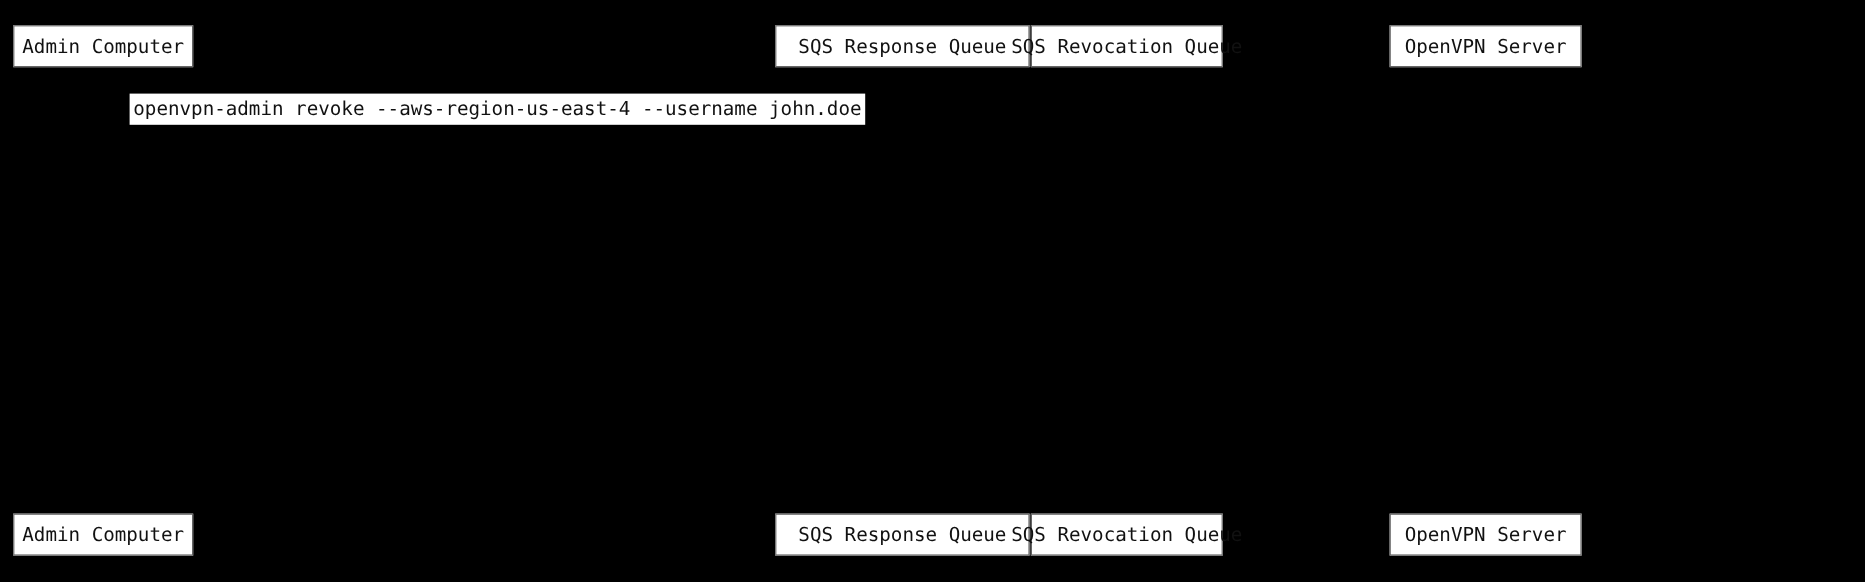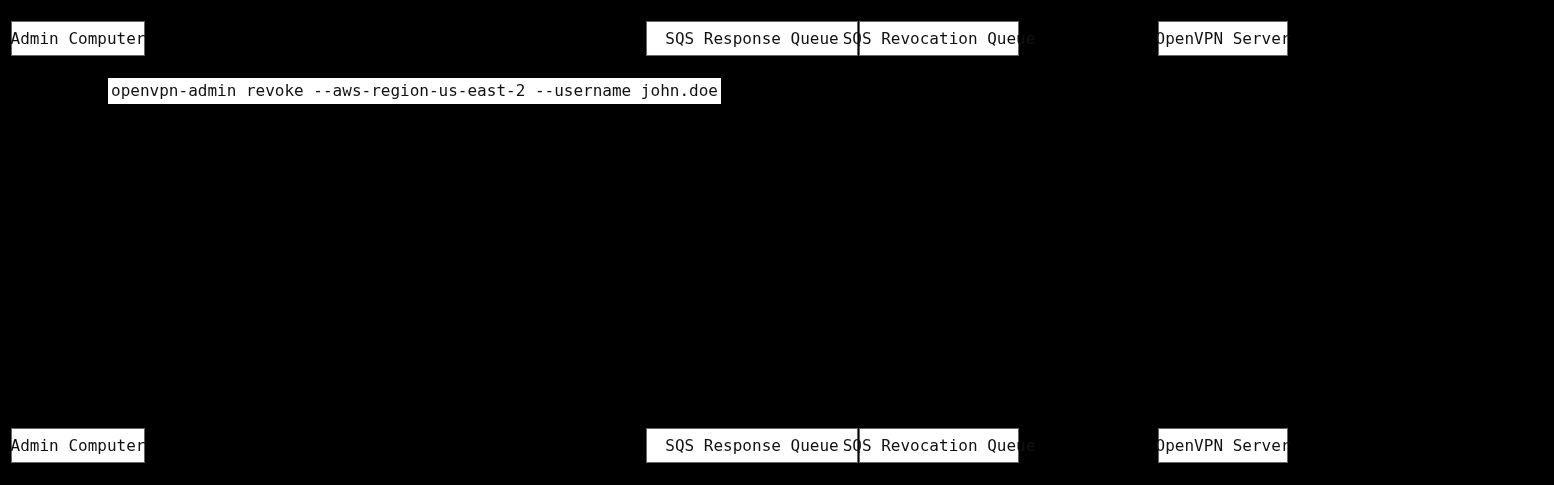--- a/index.html
+++ b/index.html
@@ -31,24 +31,24 @@
     justify-content: center;
     background: var(--actor-fill);
     border: 1px solid var(--actor-border);
     color: var(--actor-text);
     font-size: 16px;
     line-height: 1;
     white-space: nowrap;
   }
   .row-top    { top: 21px;  height: 35px; }
   .row-bottom { top: 428px; height: 35px; }
-  .pos-admin      { left: 11px;   width: 134px; }
+  .pos-admin      { left: 11px;   width: 150px; }
   .pos-response   { left: 646px;  width: 212px; }
   .pos-revocation { left: 859px;  width: 160px; }
-  .pos-openvpn    { left: 1158px; width: 130px; }
+  .pos-openvpn    { left: 1158px; width: 160px; }
   .message-label {
     position: absolute;
     left: 108px;
     top: 78px;
     width: 613px;
     height: 26px;
     display: flex;
     align-items: center;
     justify-content: center;
     background: var(--message-fill);
@@ -78,20 +78,20 @@
   <div class="lifeline ll-admin"></div>
   <div class="lifeline ll-response"></div>
   <div class="lifeline ll-revocation"></div>
   <div class="lifeline ll-openvpn"></div>
 
   <div class="actor-box row-top pos-admin">Admin Computer</div>
   <div class="actor-box row-top pos-response">SQS Response Queue</div>
   <div class="actor-box row-top pos-revocation">SQS Revocation Queue</div>
   <div class="actor-box row-top pos-openvpn">OpenVPN Server</div>
 
-  <div class="message-label">openvpn-admin revoke --aws-region-us-east-2 --username john.doe</div>
+  <div class="message-label">openvpn-admin revoke --aws-region-us-east-4 --username john.doe</div>
 
   <div class="actor-box row-bottom pos-admin">Admin Computer</div>
   <div class="actor-box row-bottom pos-response">SQS Response Queue</div>
   <div class="actor-box row-bottom pos-revocation">SQS Revocation Queue</div>
   <div class="actor-box row-bottom pos-openvpn">OpenVPN Server</div>
 
 </div>
 
 </body></html>

